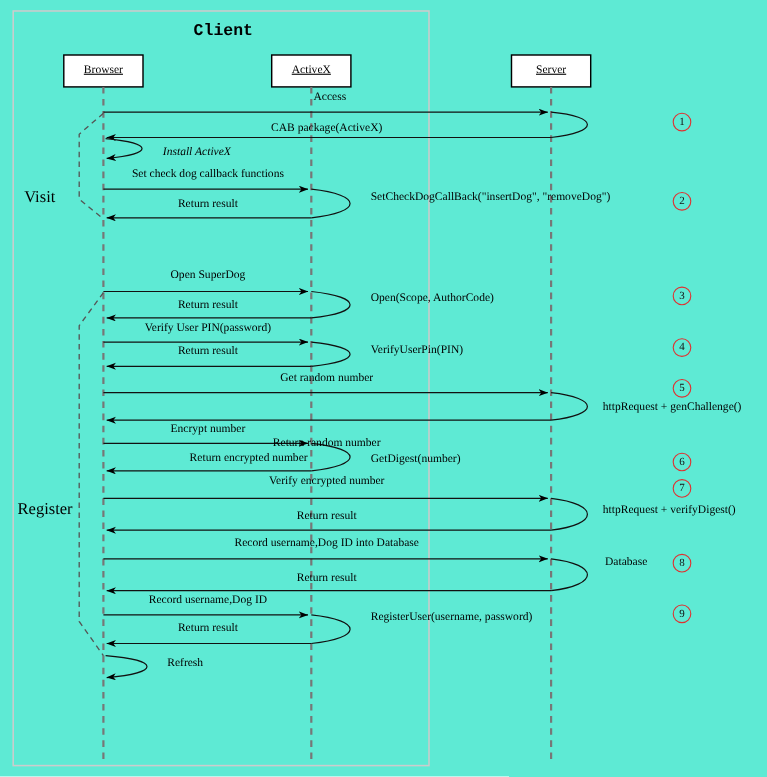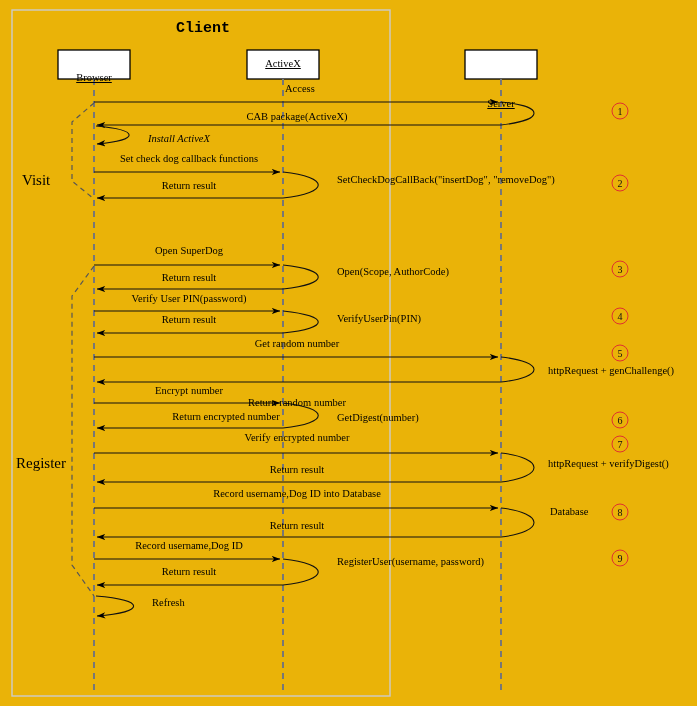--- a/index.html
+++ b/index.html
@@ -4,21 +4,21 @@
 <style>
   html, body {
     margin: 0;
     padding: 0;
     background: #ffffff;
   }
   #canvas {
     position: relative;
     width: 697px;
     height: 706px;
-    background: #eab308;
+    background: #5eead4;
     font-family: "Liberation Serif", serif;
     overflow: hidden;
   }
   svg.layer {
     position: absolute;
     left: 0;
     top: 0;
     width: 697px;
     height: 706px;
   }
@@ -136,23 +136,23 @@
 
     <line x1="94" y1="559" x2="280" y2="559" stroke="#111" stroke-width="1.1" marker-end="url(#ah)"></line>
     <path d="M283,559 C330,564 330,580 283,585" fill="none" stroke="#111" stroke-width="1.1"></path>
     <line x1="283" y1="585" x2="97" y2="585" stroke="#111" stroke-width="1.1" marker-end="url(#ah)"></line>
 
     <path d="M96,596 C146,600 146,612 97,616" fill="none" stroke="#111" stroke-width="1.1" marker-end="url(#ah)"></path>
   </svg>
 
   <div class="client-title" style="left:203px; top:20px;">Client</div>
 
-  <div class="actor-name" style="left:94px; top:72px;">Browser</div>
+  <div class="actor-name" style="left:94px; top:58px;">Browser</div>
   <div class="actor-name" style="left:283px; top:58px;">ActiveX</div>
-  <div class="actor-name" style="left:501px; top:58px;margin-top:40px;">Server</div>
+  <div class="actor-name" style="left:501px; top:58px;">Server</div>
 
   <div class="phase" style="left:22px; top:172px;">Visit</div>
   <div class="phase" style="left:16px; top:455px;text-align:center;">Register</div>
 
   <div class="lbl msg" style="left:285px; top:84px;">Access</div>
   <div class="lbl msg center" style="left:297px; top:112px;">CAB package(ActiveX)</div>
   <div class="lbl msg" style="left:148px; top:134px;font-style:italic;">Install ActiveX</div>
   <div class="lbl msg center" style="left:189px; top:154px;">Set check dog callback functions</div>
   <div class="lbl msg center" style="left:189px; top:181px;">Return result</div>
   <div class="lbl msg center" style="left:189px; top:246px;">Open SuperDog</div>

